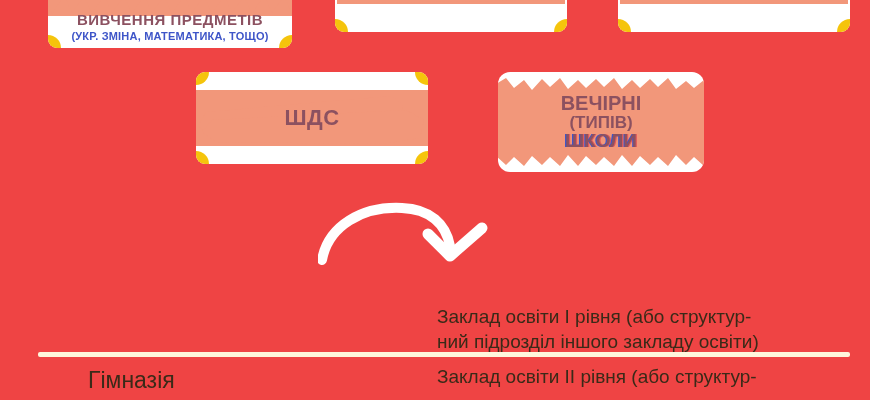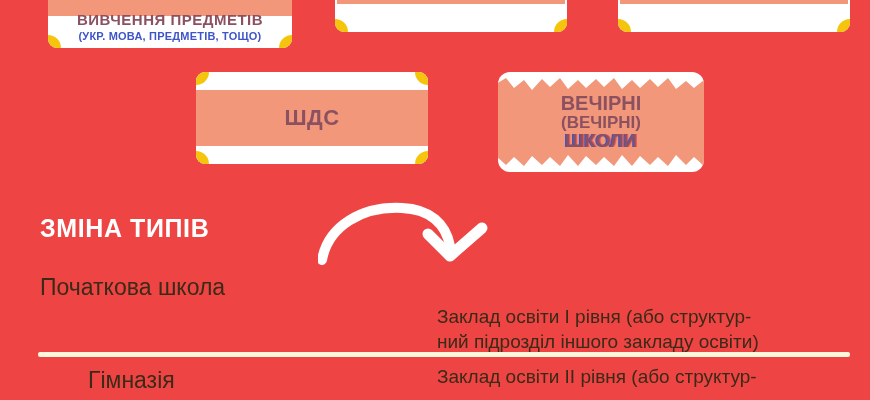--- a/index.html
+++ b/index.html
@@ -212,21 +212,21 @@
     <svg class="hl" style="left:-8px; top:26px; width:262px; height:36px; z-index:2;" viewBox="0 0 262 36" preserveAspectRatio="none">
       <path d="M0,0 L262,0 L262,17
                L252,34 L244,16 L232,33 L224,15 L212,34 L204,16
                L192,33 L184,15 L172,34 L164,16 L152,33 L144,15
                L132,34 L124,16 L112,33 L104,15 L92,34 L84,16
                L72,33 L64,15 L52,34 L44,16 L32,33 L24,15
                L12,34 L4,16 L0,28 Z" fill="#F2977A"></path>
     </svg>
 
     <div class="badge-text">ВИВЧЕННЯ ПРЕДМЕТІВ</div>
-    <div class="badge-sub">(УКР. МОВА, ПРЕДМЕТІВ, ТОЩО)</div>
+    <div class="badge-sub">(УКР. ЗМІНА, МАТЕМАТИКА, ТОЩО)</div>
   </div>
 
   <div class="ticket" id="card-pzk">
 
     <span class="notch bl"></span>
     <span class="notch br"></span>
 
     <svg class="hl" style="left:2px; top:34px; width:228px; height:30px; z-index:2;" viewBox="0 0 228 30" preserveAspectRatio="none">
       <path d="M2,9 L214,2 L228,14 L224,26 L14,29 L0,20 Z" fill="#F2977A"></path>
     </svg>
@@ -264,32 +264,30 @@
                L80,11 L90,2 L98,10 L108,1 L116,9 L126,0 L134,11
                L144,2 L152,10 L162,1 L170,9 L180,0 L188,11
                L198,3 L206,10 L216,2 L224,10
                L224,78 L216,88 L206,79 L198,87 L188,77 L180,88
                L170,79 L162,87 L152,78 L144,88 L134,77 L126,88
                L116,79 L108,87 L98,78 L90,88 L80,77 L72,88
                L62,79 L54,87 L44,78 L36,88 L26,79 L18,87 L8,78 Z" fill="#F2977A"></path>
     </svg>
 
     <div class="ev-line ev1">ВЕЧІРНІ</div>
-    <div class="ev-line ev2">(ВЕЧІРНІ)</div>
+    <div class="ev-line ev2">(ТИПІВ)</div>
     <div class="ev-line ev3">ШКОЛИ</div>
   </div>
 
-  <div id="section-title">ЗМІНА ТИПІВ</div>
 
   <svg id="arrow" viewBox="0 0 175 72" fill="none">
     <path d="M4,62 C10,28 44,8 84,10 C112,11 128,26 132,48" stroke="#FFFFFF" stroke-width="10" stroke-linecap="round" fill="none"></path>
     <path d="M110,36 L132,58 L164,30" stroke="#FFFFFF" stroke-width="11" stroke-linecap="round" stroke-linejoin="round" fill="none"></path>
   </svg>
 
-  <div class="row-left" id="row1-left">Початкова школа</div>
   <div class="row-right" id="row1-right" style="white-space:pre-line;margin-top:30px;">Заклад освіти I рівня (або структур-
 ний підрозділ іншого закладу освіти)</div>
 
   <div class="divider" id="divider1"></div>
 
   <div class="row-left" id="row2-left">Гімназія</div>
   <div class="row-right" id="row2-right" style="white-space:pre-line;">Заклад освіти II рівня (або структур-</div>
 
 </div>
 

